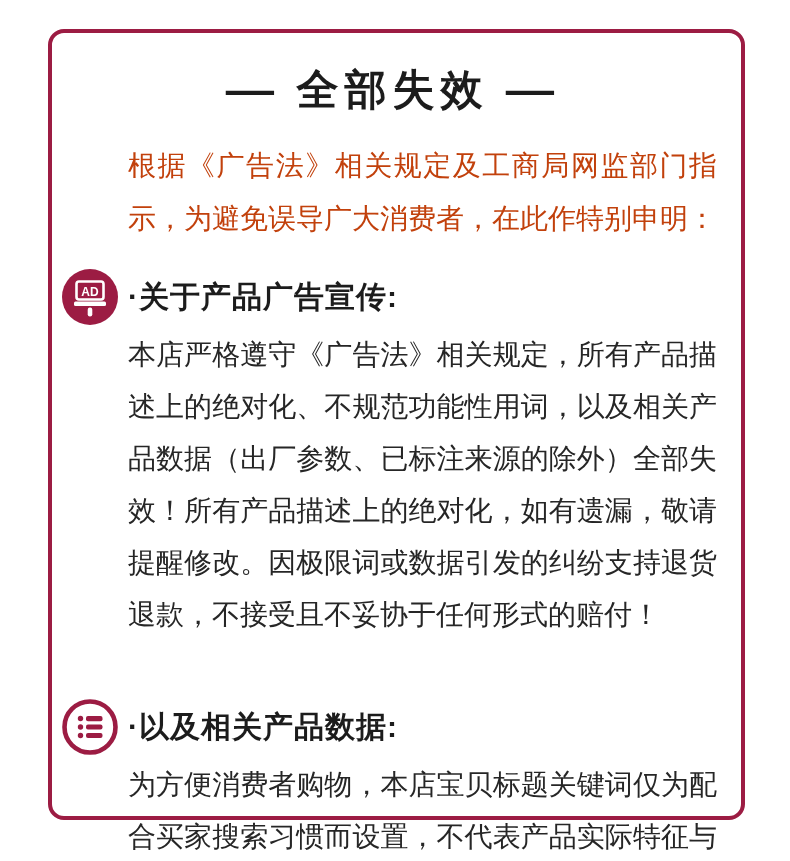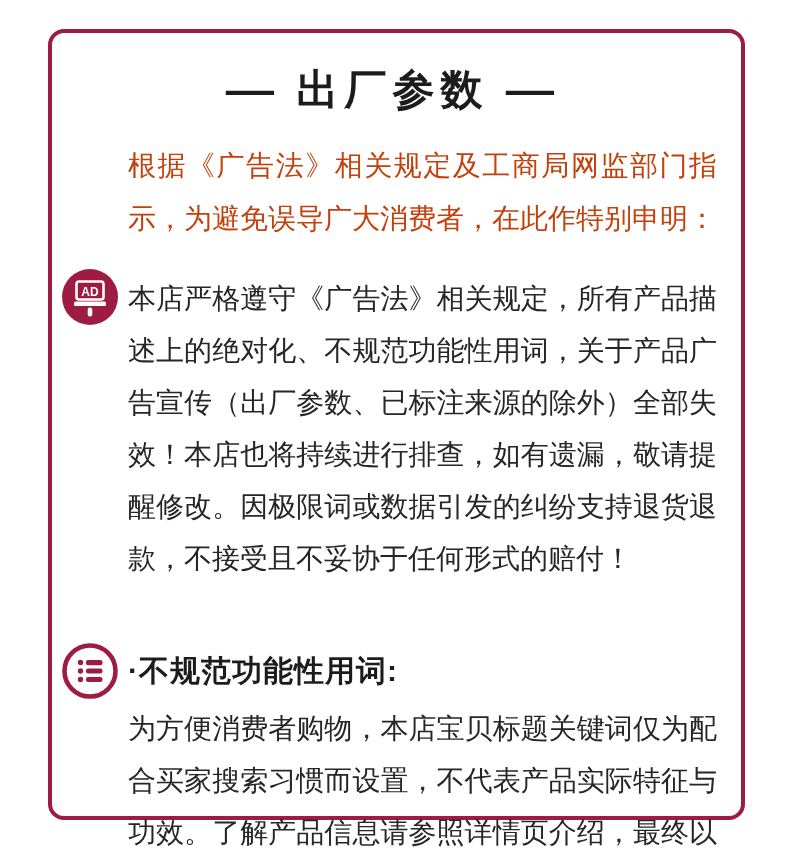--- a/index.html
+++ b/index.html
@@ -93,54 +93,55 @@
 </style>
 </head>
 <body>
 
 <div class="stage">
   <div class="panel">
     <div class="panel-inner">
 
       <div class="title-row">
         <span class="title-dash">—</span>
-        <span class="title-text">出厂参数</span>
+        <span class="title-text">全部失效</span>
         <span class="title-dash">—</span>
       </div>
 
       <p class="intro">根据《广告法》相关规定及工商局网监部门指示，为避免误导广大消费者，在此作特别申明：</p>
 
       <div class="section">
         <div class="icon-col">
           <svg width="56" height="56" viewBox="0 0 56 56" aria-hidden="true">
             <circle cx="28" cy="28" r="28" fill="#9c1c43"></circle>
             <rect x="14.5" y="12.5" width="27" height="18" rx="2.5" fill="none" stroke="#ffffff" stroke-width="2.6"></rect>
             <text x="28" y="26.5" fill="#ffffff" font-size="12" font-weight="bold" font-family="Liberation Sans, DejaVu Sans, sans-serif" text-anchor="middle">AD</text>
             <rect x="12" y="32.5" width="32" height="4.5" rx="1.5" fill="#ffffff"></rect>
             <rect x="25.7" y="38.5" width="4.6" height="9" rx="2.2" fill="#ffffff"></rect>
           </svg>
         </div>
         <div class="text-col">
-          <p class="section-body">本店严格遵守《广告法》相关规定，所有产品描述上的绝对化、不规范功能性用词，关于产品广告宣传（出厂参数、已标注来源的除外）全部失效！本店也将持续进行排查，如有遗漏，敬请提醒修改。因极限词或数据引发的纠纷支持退货退款，不接受且不妥协于任何形式的赔付！</p>
+          <div class="section-heading">·关于产品广告宣传:</div>
+          <p class="section-body">本店严格遵守《广告法》相关规定，所有产品描述上的绝对化、不规范功能性用词，以及相关产品数据（出厂参数、已标注来源的除外）全部失效！所有产品描述上的绝对化，如有遗漏，敬请提醒修改。因极限词或数据引发的纠纷支持退货退款，不接受且不妥协于任何形式的赔付！</p>
         </div>
       </div>
 
       <div class="section second">
         <div class="icon-col">
           <svg width="56" height="56" viewBox="0 0 56 56" aria-hidden="true">
             <circle cx="28" cy="28" r="25.5" fill="#ffffff" stroke="#9c1c43" stroke-width="4.6"></circle>
             <circle cx="18.5" cy="19.5" r="2.7" fill="#9c1c43"></circle>
             <rect x="24" y="17" width="16.5" height="5.2" rx="2" fill="#9c1c43"></rect>
             <circle cx="18.5" cy="28" r="2.7" fill="#9c1c43"></circle>
             <rect x="24" y="25.4" width="16.5" height="5.2" rx="2" fill="#9c1c43"></rect>
             <circle cx="18.5" cy="36.5" r="2.7" fill="#9c1c43"></circle>
             <rect x="24" y="33.9" width="16.5" height="5.2" rx="2" fill="#9c1c43"></rect>
           </svg>
         </div>
         <div class="text-col">
-          <div class="section-heading">·不规范功能性用词:</div>
+          <div class="section-heading">·以及相关产品数据:</div>
           <p class="section-body">为方便消费者购物，本店宝贝标题关键词仅为配合买家搜索习惯而设置，不代表产品实际特征与功效。了解产品信息请参照详情页介绍，最终以产品包装说明为准。</p>
         </div>
       </div>
 
     </div>
   </div>
 </div>
 
 </body></html>

